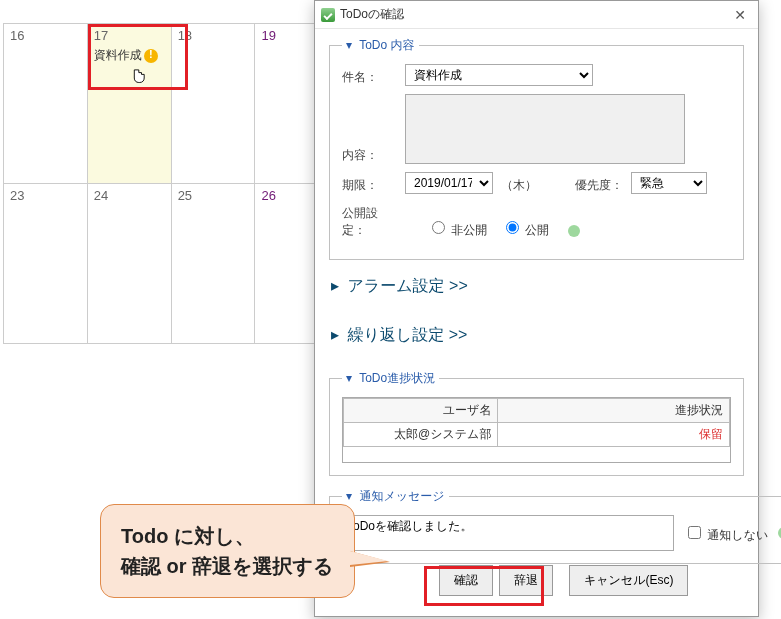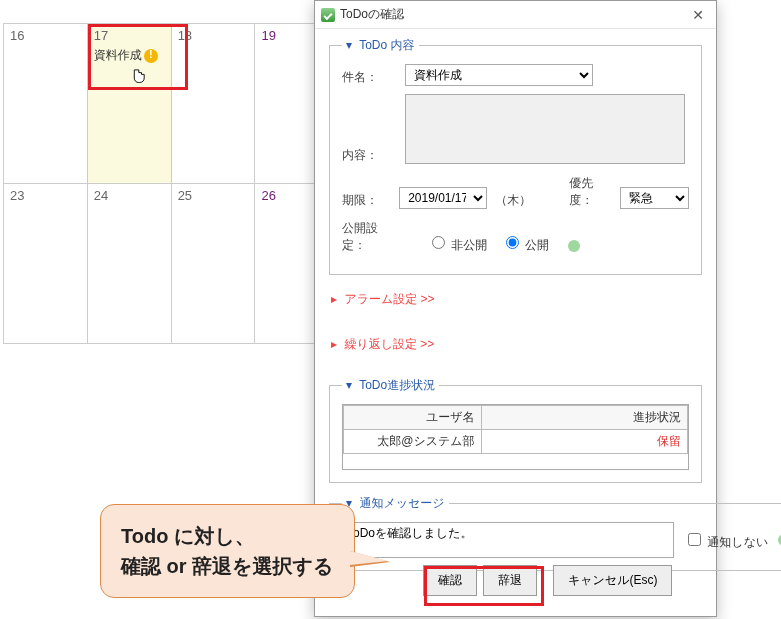--- a/index.html
+++ b/index.html
@@ -68,21 +68,21 @@
     left: 88px; top: 24px;
     width: 100px; height: 66px;
     border: 3px solid #e21f26;
     pointer-events: none;
   }
 
   
   .dialog {
     position: absolute;
     left: 314px; top: 0;
-    width: 403px; height: 617px;
+    width: 445px; height: 617px;
     border: 1px solid #999;
     background: #fff;
     box-shadow: 0 4px 14px rgba(0,0,0,0.25);
   }
   .titlebar {
     height: 28px;
     border-bottom: 1px solid #e6e6e6;
     display: flex;
     align-items: center;
     padding: 0 6px;
@@ -169,24 +169,24 @@
   .radio-wrap label { margin-right: 10px; }
   .info-icon {
     width: 12px; height: 12px; display: inline-block;
     background: #9ed89e;
     border-radius: 50%;
     position: relative;
     vertical-align: middle;
   }
 
   .link-row {
-    color: #ef4444;
+    color: #0c4a6e;
     padding: 4px 2px;
     margin: 12px 0 20px 0;
-    font-size: 12px;
+    font-size: 16px;
     cursor: pointer;
   }
   .link-row .tri { margin-right: 4px; }
 
   
   .progress-scroll {
     border: 1px solid #aaa;
     height: 66px;
     overflow-y: scroll;
   }
@@ -213,21 +213,21 @@
     font-size: 12px;
   }
 
   
   .btn-row {
     display: flex;
     gap: 6px;
     justify-content: flex-start;
     padding: 10px 14px;
     position: absolute;
-    left: 94px;
+    left: 110px;
     bottom: 10px;
   }
   .btn {
     border: 1px solid #999;
     background: #eee;
     padding: 6px 14px;
     cursor: pointer;
     font: inherit;
   }
   .red-box-btn {

